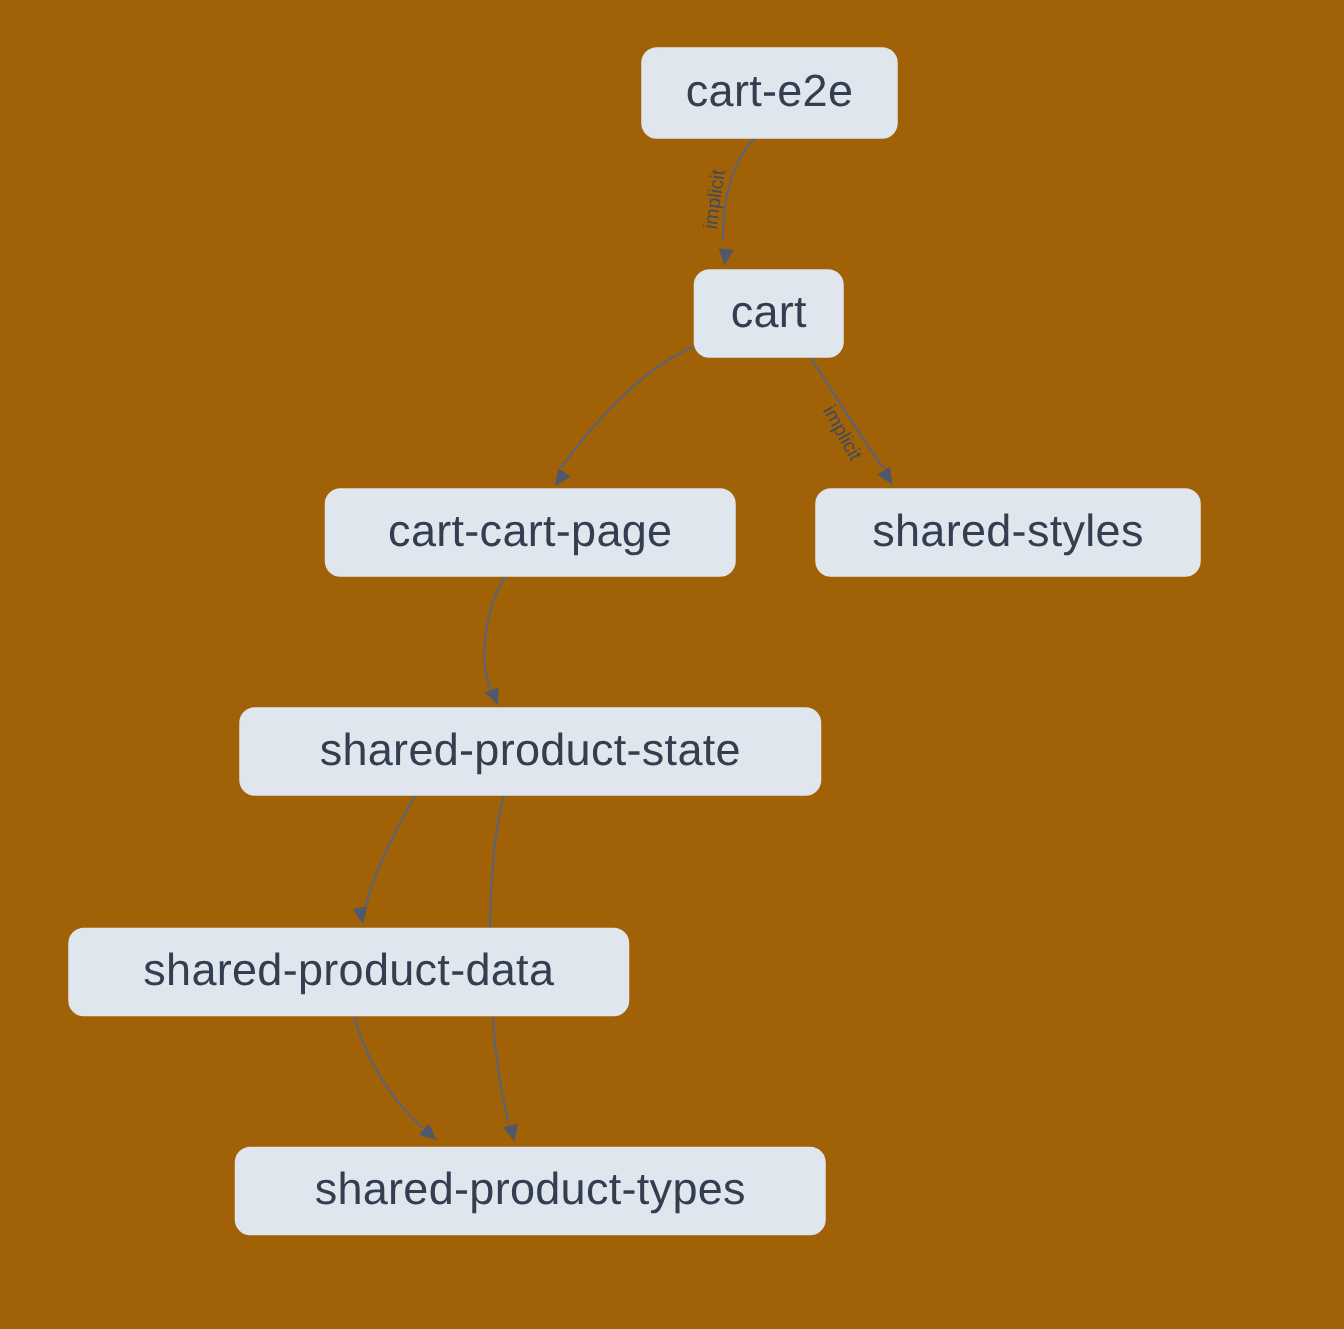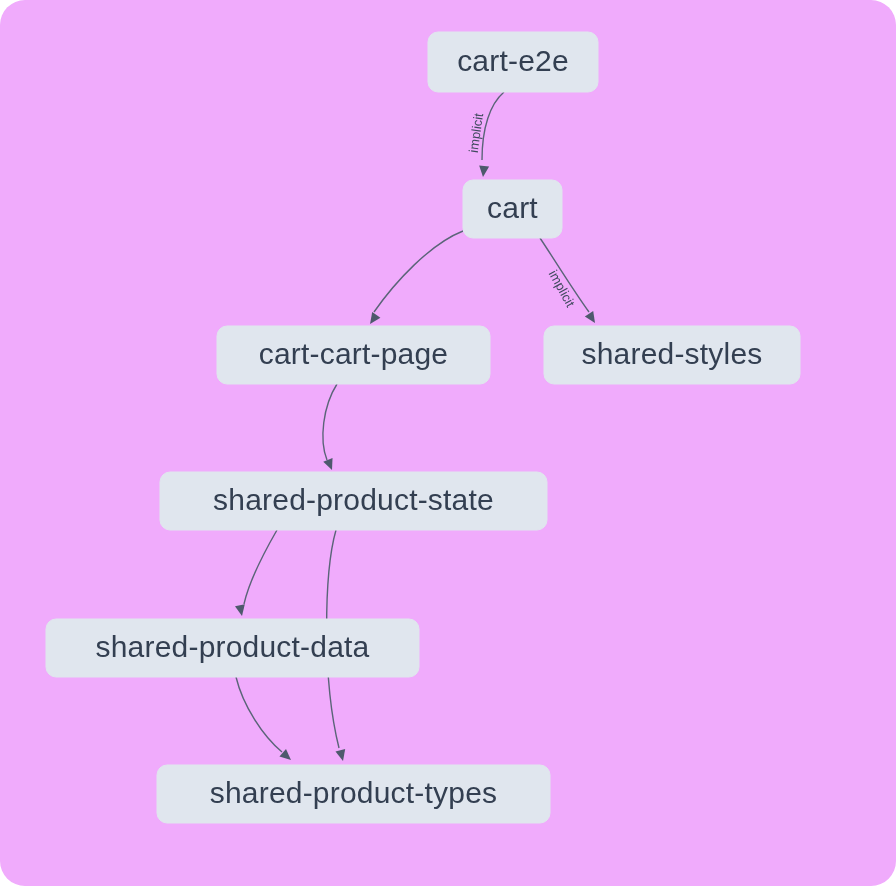--- a/index.html
+++ b/index.html
@@ -10,22 +10,21 @@
   body {
     width: 896px;
     height: 886px;
     font-family: "Liberation Sans", sans-serif;
     overflow: hidden;
   }
   #graph-root {
     position: relative;
     width: 896px;
     height: 886px;
-    background: #f0abfc;
-    border-radius: 25px;
+    background: #a16207;
   }
   svg#graph-svg {
     position: absolute;
     top: 0;
     left: 0;
     width: 896px;
     height: 886px;
     display: block;
   }
   .node-rect {

